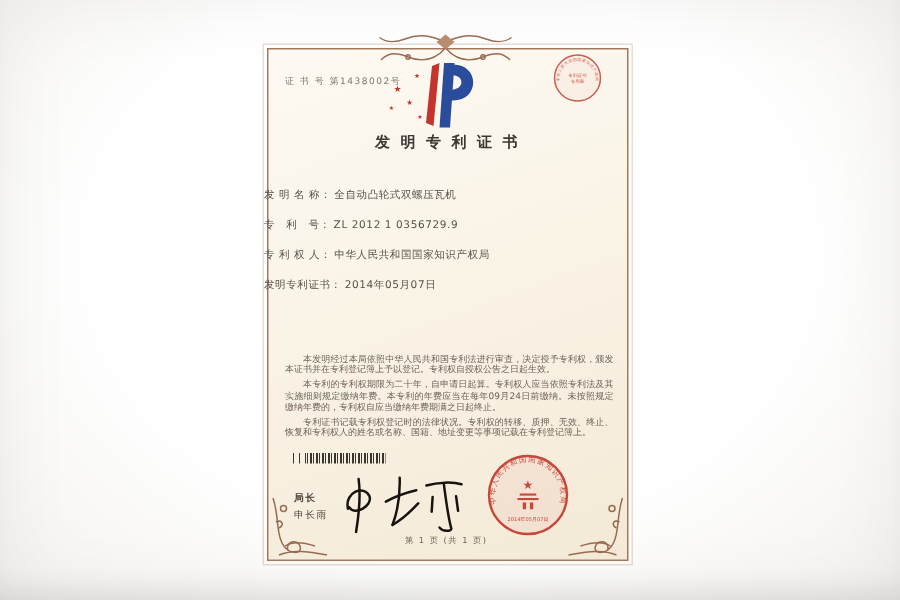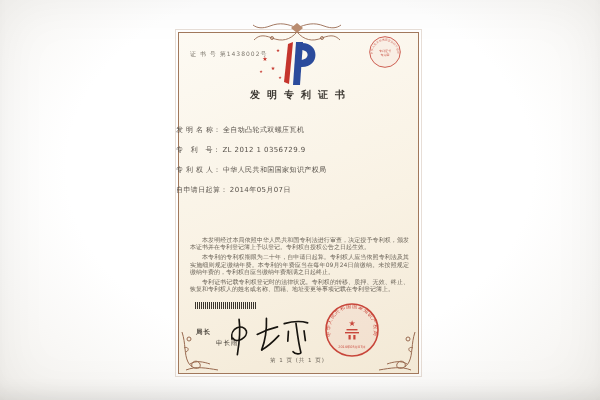--- a/index.html
+++ b/index.html
@@ -17,21 +17,21 @@
   .title{position:absolute;left:178px;top:88px;width:239px;text-align:center;
     font-family:Liberation Sans, sans-serif;font-weight:600;font-size:10px;letter-spacing:7px;text-indent:7px;color:#3c3832;}
   .fields{position:absolute;left:176px;top:125px;width:222px;}
   .frow{height:20px;font-size:7px;color:#57514a;letter-spacing:0.4px;white-space:nowrap;}
   .flabel{margin-right:2px;}
   .paras{position:absolute;left:190px;top:236px;width:219px;}
   .paras p{margin:0 0 3px 0;font-size:6px;line-height:7.2px;text-indent:2em;color:#6b6459;text-align:justify;}
   .barcode{position:absolute;left:195px;top:302px;width:62px;height:7px;
     background:repeating-linear-gradient(90deg,#3a352e 0 1px,transparent 1px 2px,#3a352e 2px 2.6px,transparent 2.6px 4px);}
   .director-label{position:absolute;left:196px;top:328px;font-size:6.5px;color:#4a443c;letter-spacing:1px;font-weight:bold;}
-  .director-name{position:absolute;left:196px;top:339px;font-size:6.5px;color:#4a443c;letter-spacing:1px;margin-left:20px;}
+  .director-name{position:absolute;left:196px;top:339px;font-size:6.5px;color:#4a443c;letter-spacing:1px;}
   .signature{position:absolute;left:224px;top:312px;width:88px;height:46px;transform:rotate(-2deg);}
   .main-seal{position:absolute;left:322px;top:300px;width:60px;height:60px;opacity:0.92;}
   .corner-stamp{position:absolute;left:367px;top:34px;width:36px;height:36px;opacity:0.88;}
   .footer{position:absolute;left:178px;top:357px;width:239px;text-align:center;font-size:5.5px;letter-spacing:1px;color:#6b6459;}
   .ornament-top{position:absolute;left:252px;top:20px;width:90px;height:24px;}
   .flourish{position:absolute;width:40px;height:42px;}
   .flourish.bl{left:180px;top:330px;}
   .flourish.br{left:377px;top:330px;transform:scaleX(-1);}
 </style>
 </head>
@@ -105,21 +105,21 @@
     <div class="frow">
       <span class="flabel">发 明 名 称：</span><span class="fvalue">全自动凸轮式双螺压瓦机</span>
     </div>
     <div class="frow">
       <span class="flabel">专　利　号：</span><span class="fvalue">ZL 2012 1 0356729.9</span>
     </div>
     <div class="frow">
       <span class="flabel">专 利 权 人：</span><span class="fvalue">中华人民共和国国家知识产权局</span>
     </div>
     <div class="frow">
-      <span class="flabel">自申请日起算：</span><span class="fvalue">2014年05月07日</span>
+      <span class="flabel">发明专利证书：</span><span class="fvalue">2014年05月07日</span>
     </div>
   </div>
 
   <div class="paras">
     <p>本发明经过本局依照中华人民共和国专利法进行审查，决定授予专利权，颁发本证书并在专利登记簿上予以登记。专利权自授权公告之日起生效。</p>
     <p>本专利的专利权期限为二十年，自申请日起算。专利权人应当依照专利法及其实施细则规定缴纳年费。本专利的年费应当在每年09月24日前缴纳。未按照规定缴纳年费的，专利权自应当缴纳年费期满之日起终止。</p>
     <p>专利证书记载专利权登记时的法律状况。专利权的转移、质押、无效、终止、恢复和专利权人的姓名或名称、国籍、地址变更等事项记载在专利登记簿上。</p>
   </div>
 
   <div class="barcode"></div>

